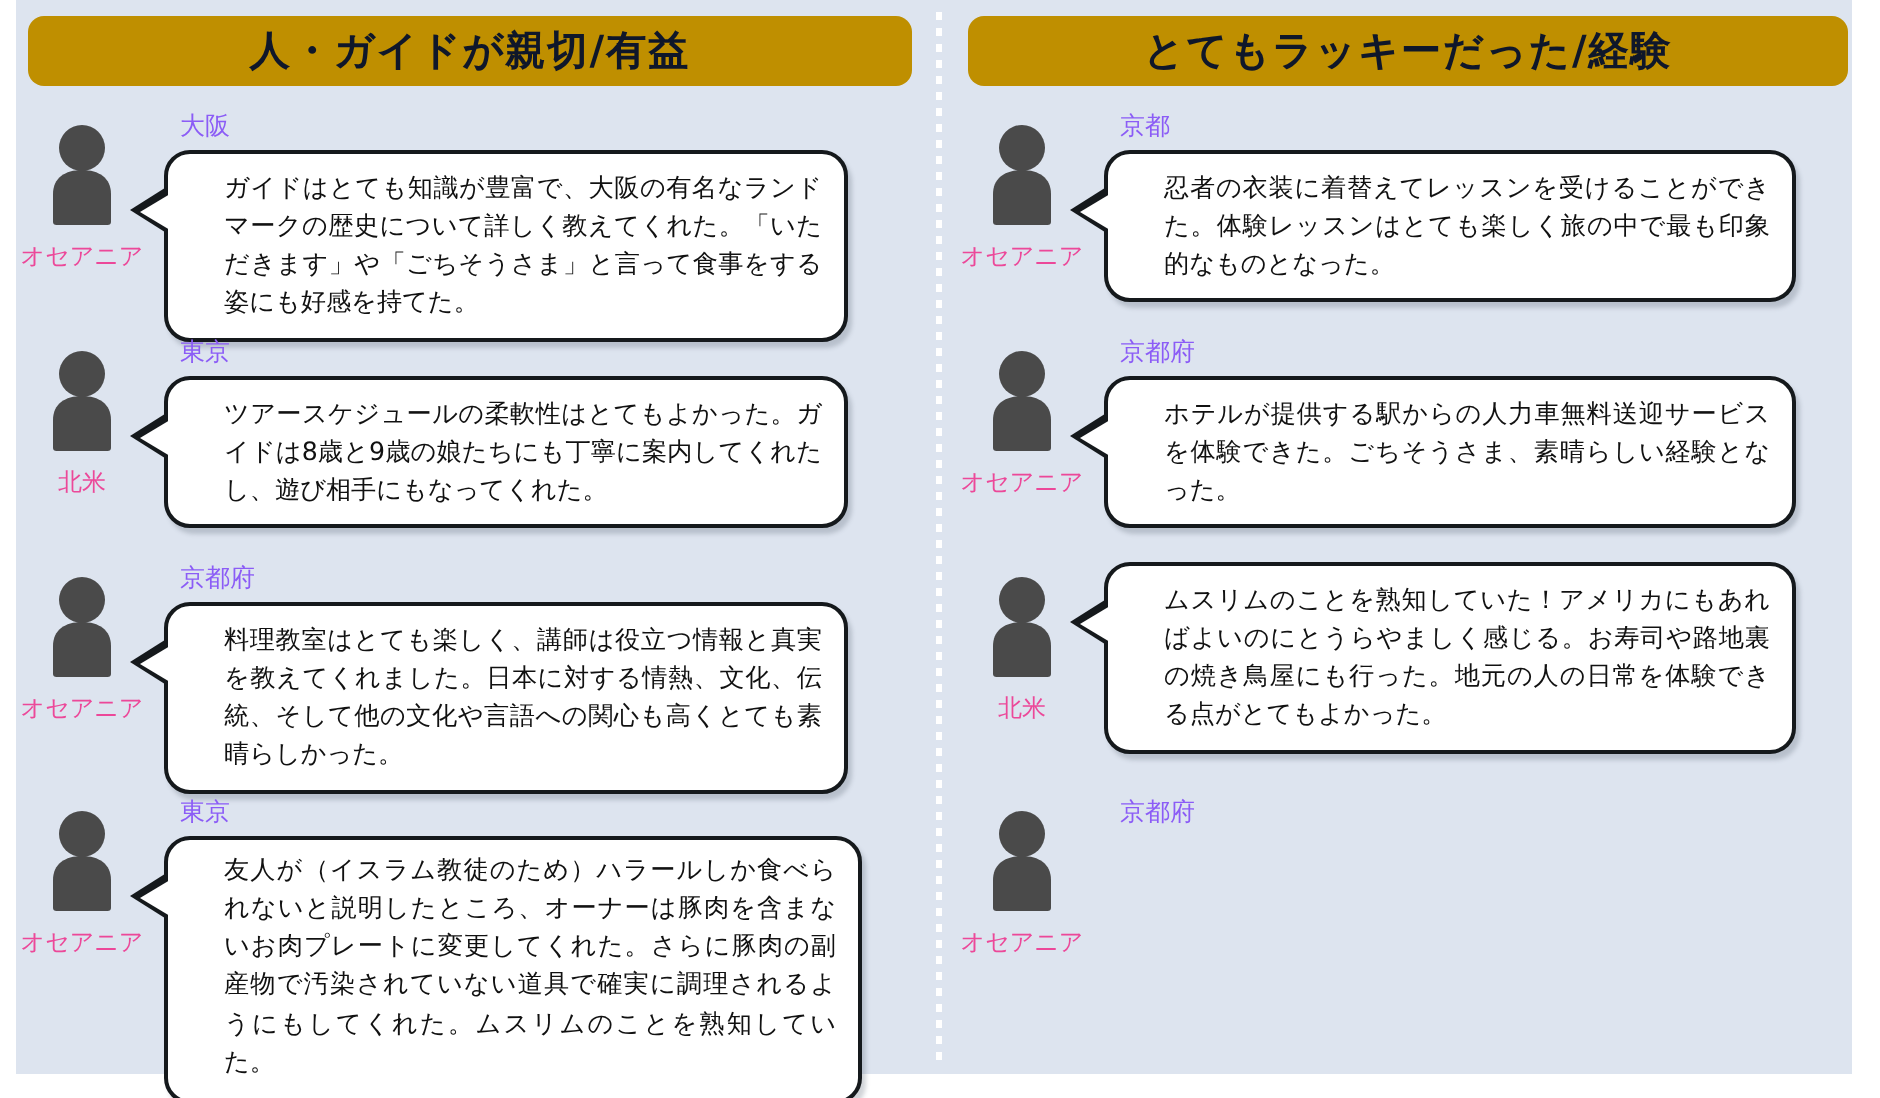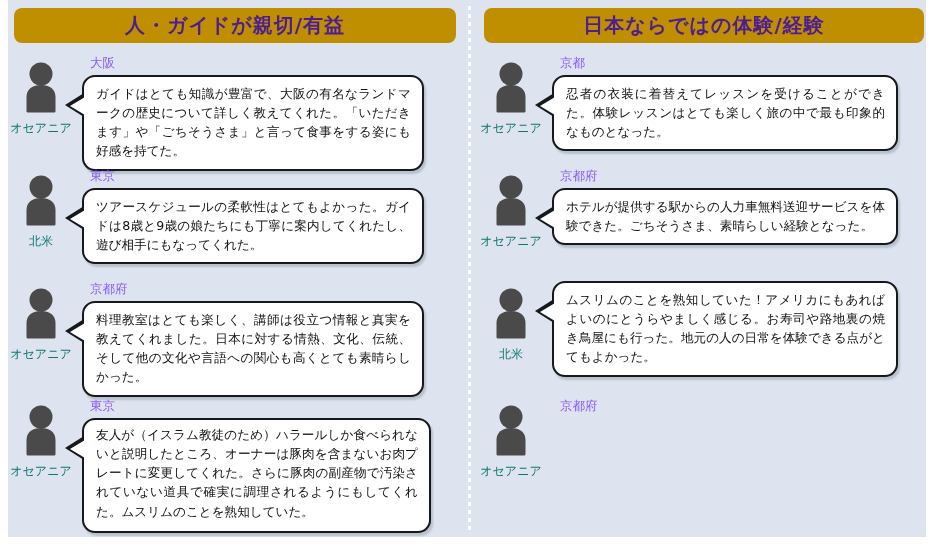--- a/index.html
+++ b/index.html
@@ -57,21 +57,21 @@
     position: relative;
     box-sizing: border-box;
   }
 
   .col-header {
     position: absolute;
     top: 8px;
     height: 35px;
     background: #bf8f00;
     border-radius: 8px;
-    color: #4c1d95;
+    color: #0f172a;
     font-size: 20px;
     font-weight: bold;
     letter-spacing: 1px;
     display: flex;
     align-items: center;
     justify-content: center;
     box-sizing: border-box;
   }
   .column.left .col-header  { left: 14px;  width: 442px; }
   .column.right .col-header { left: 14px;  width: 440px; }
@@ -98,21 +98,21 @@
     flex-direction: column;
     align-items: center;
     padding-top: 6px;
   }
   .avatar-icon {
     display: block;
   }
   .avatar-label {
     margin-top: 3px;
     font-size: 12px;
-    color: #0f766e;
+    color: #ec4899;
     white-space: nowrap;
     text-align: right;
   }
 
   
   .content-block {
     flex: 1 1 auto;
     min-width: 0;
     padding-right: 14px;
   }
@@ -158,20 +158,21 @@
     border-top: 9px solid transparent;
     border-bottom: 9px solid transparent;
     border-right: 15px solid #ffffff;
   }
 
   .bubble-text {
     display: block;
     white-space: pre-wrap;
     word-break: break-all;
     text-align: justify;
+    margin-left: 16px;
   }
 </style>
 </head>
 <body>
 
 <div id="root">
 
   <div class="panel-bg"></div>
   <div class="column-divider"></div>
 
@@ -251,21 +252,21 @@
             <div class="bubble" style="width:349px;font-family:Liberation Mono, monospace;">
               <span class="bubble-text">友人が（イスラム教徒のため）ハラールしか食べられないと説明したところ、オーナーは豚肉を含まないお肉プレートに変更してくれた。さらに豚肉の副産物で汚染されていない道具で確実に調理されるようにもしてくれた。ムスリムのことを熟知していた。</span>
             </div>
           </div>
         </div>
 
       </div>
     </div>
 
     <div class="column right">
-      <div class="col-header">日本ならではの体験/経験</div>
+      <div class="col-header">とてもラッキーだった/経験</div>
 
       <div class="cards">
 
         <div class="card" style="position:absolute; top:0px; left:0; width:470px;">
           <div class="avatar-block">
             <span class="avatar-icon">
               <svg width="42" height="52" viewBox="0 0 42 52" aria-hidden="true">
                 <circle cx="21" cy="13" r="11.5" fill="#4a4a4a"></circle>
                 <path d="M6.5 50 V36 C6.5 28 12.5 24 21 24 C29.5 24 35.5 28 35.5 36 V50 C35.5 51 34.8 51.5 33.8 51.5 H8.2 C7.2 51.5 6.5 51 6.5 50 Z" fill="#4a4a4a"></path>
               </svg>

